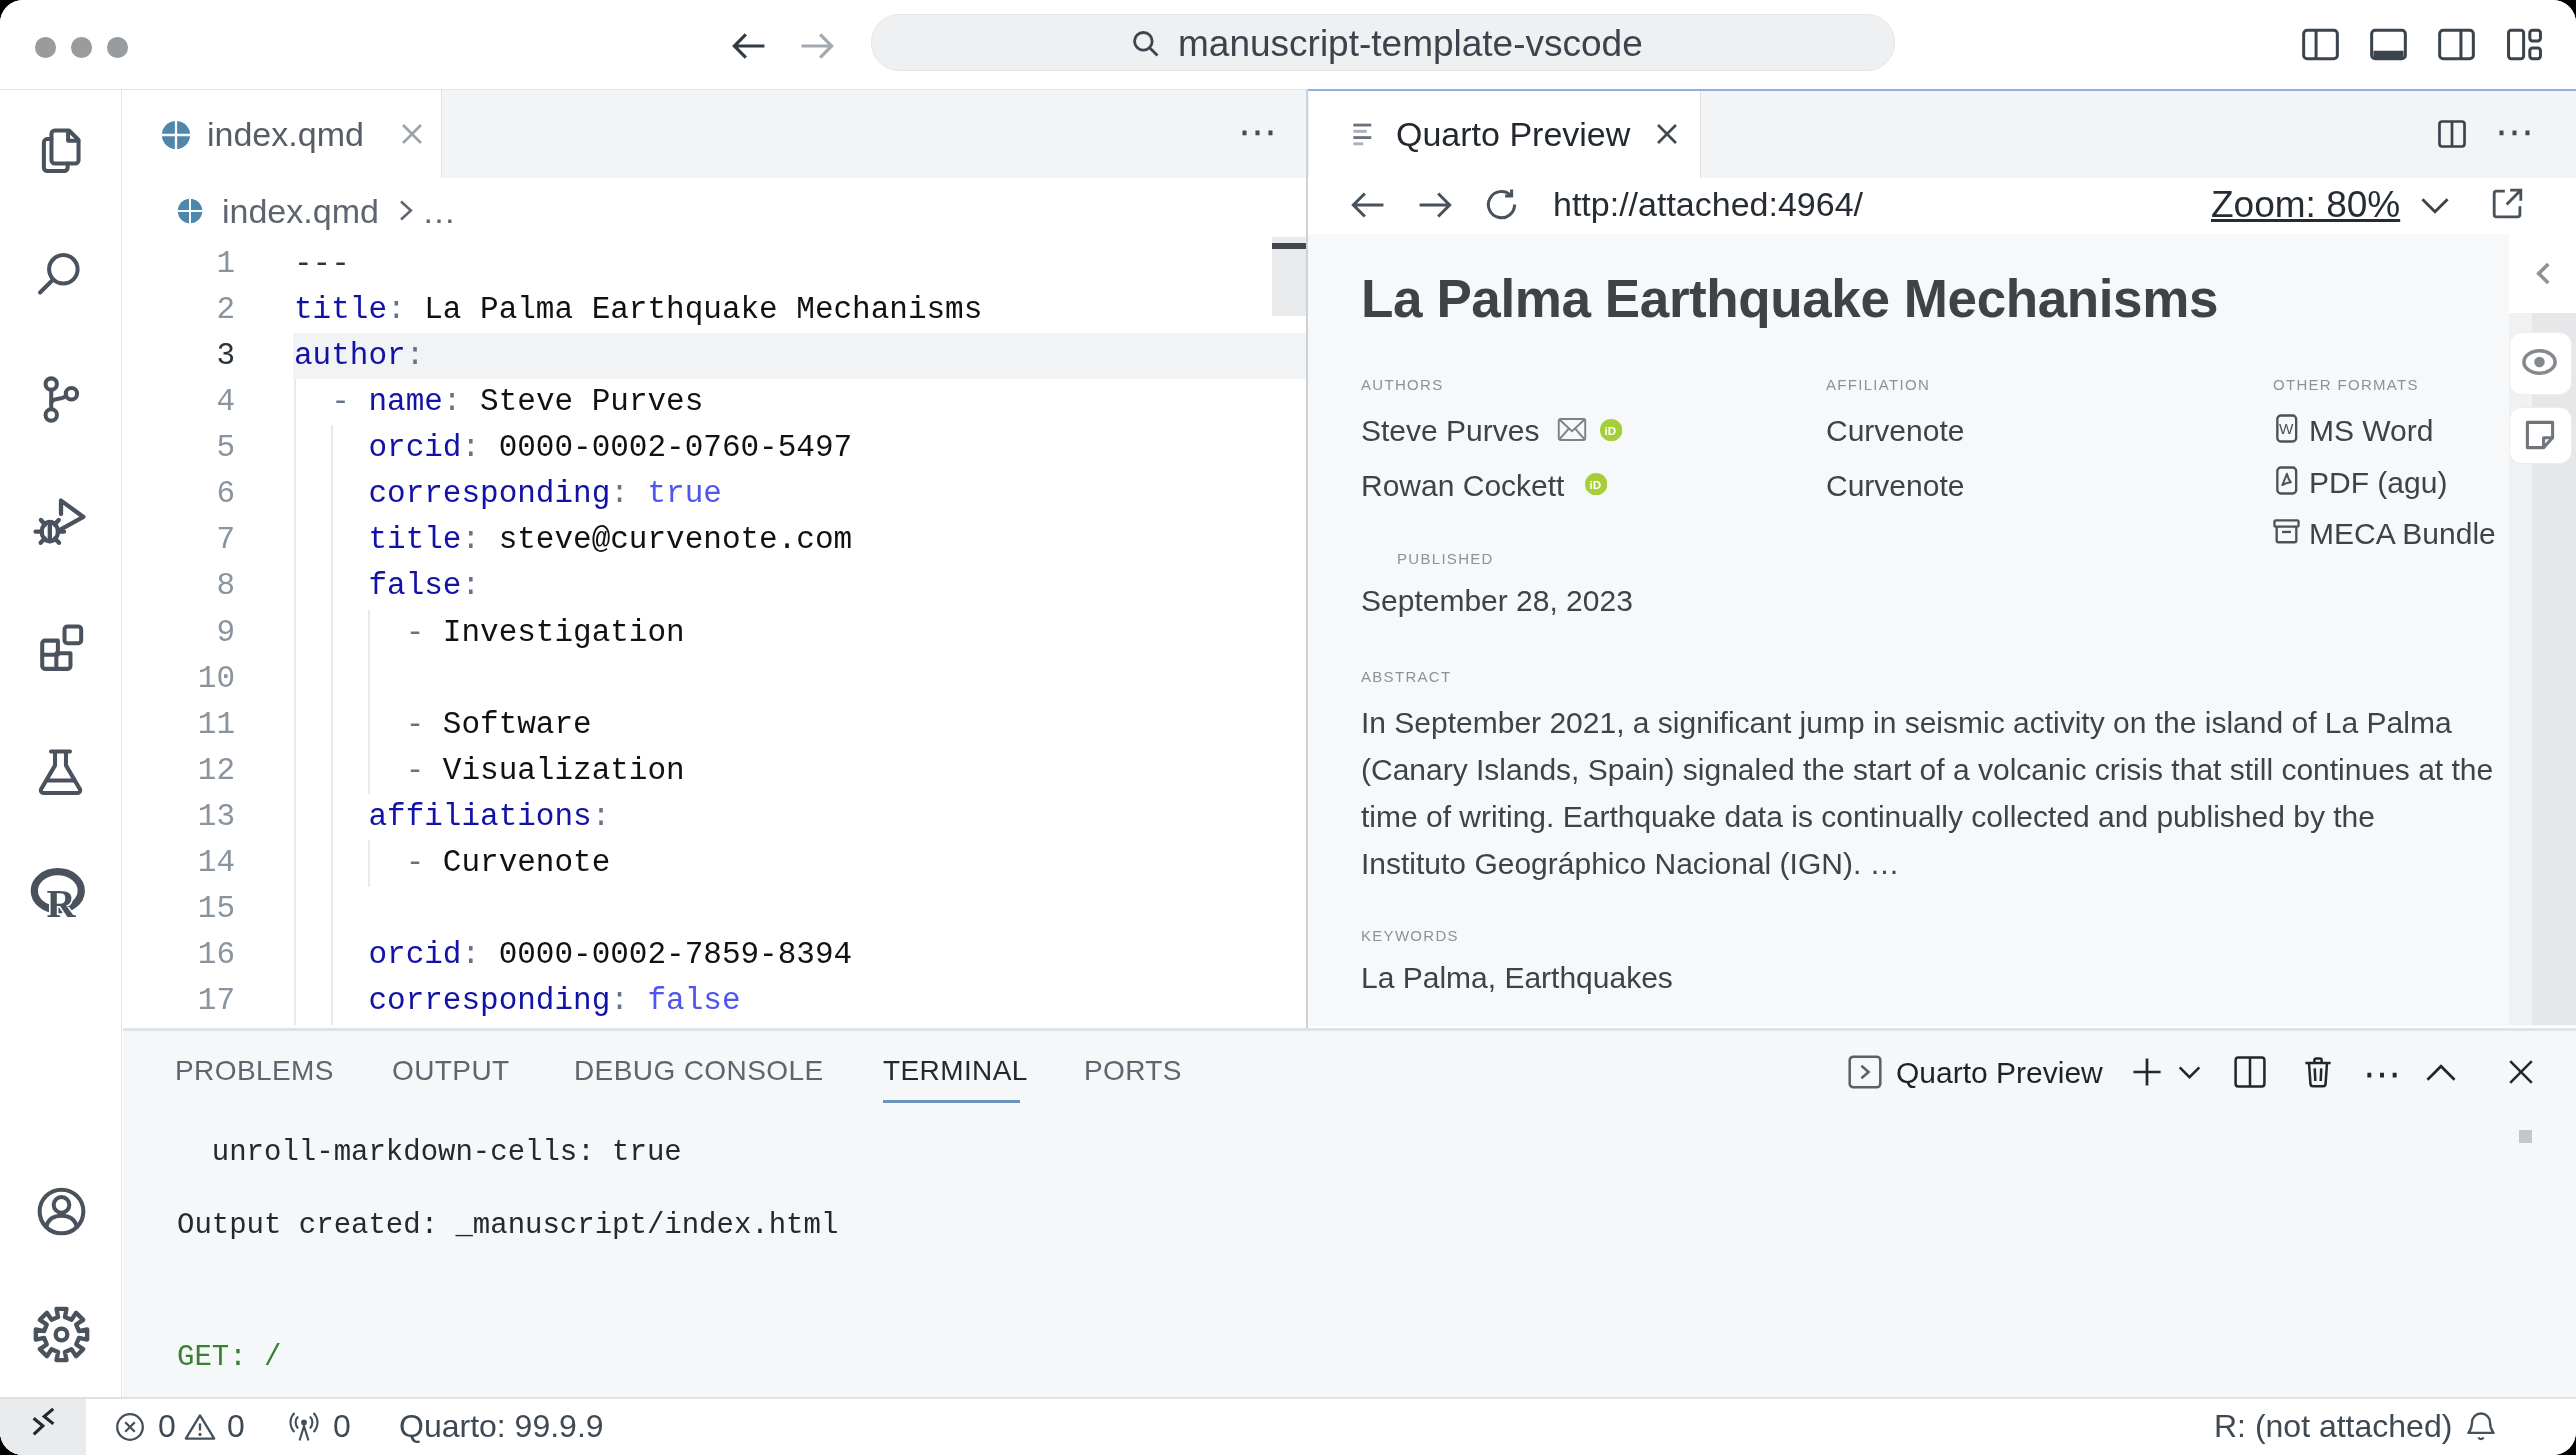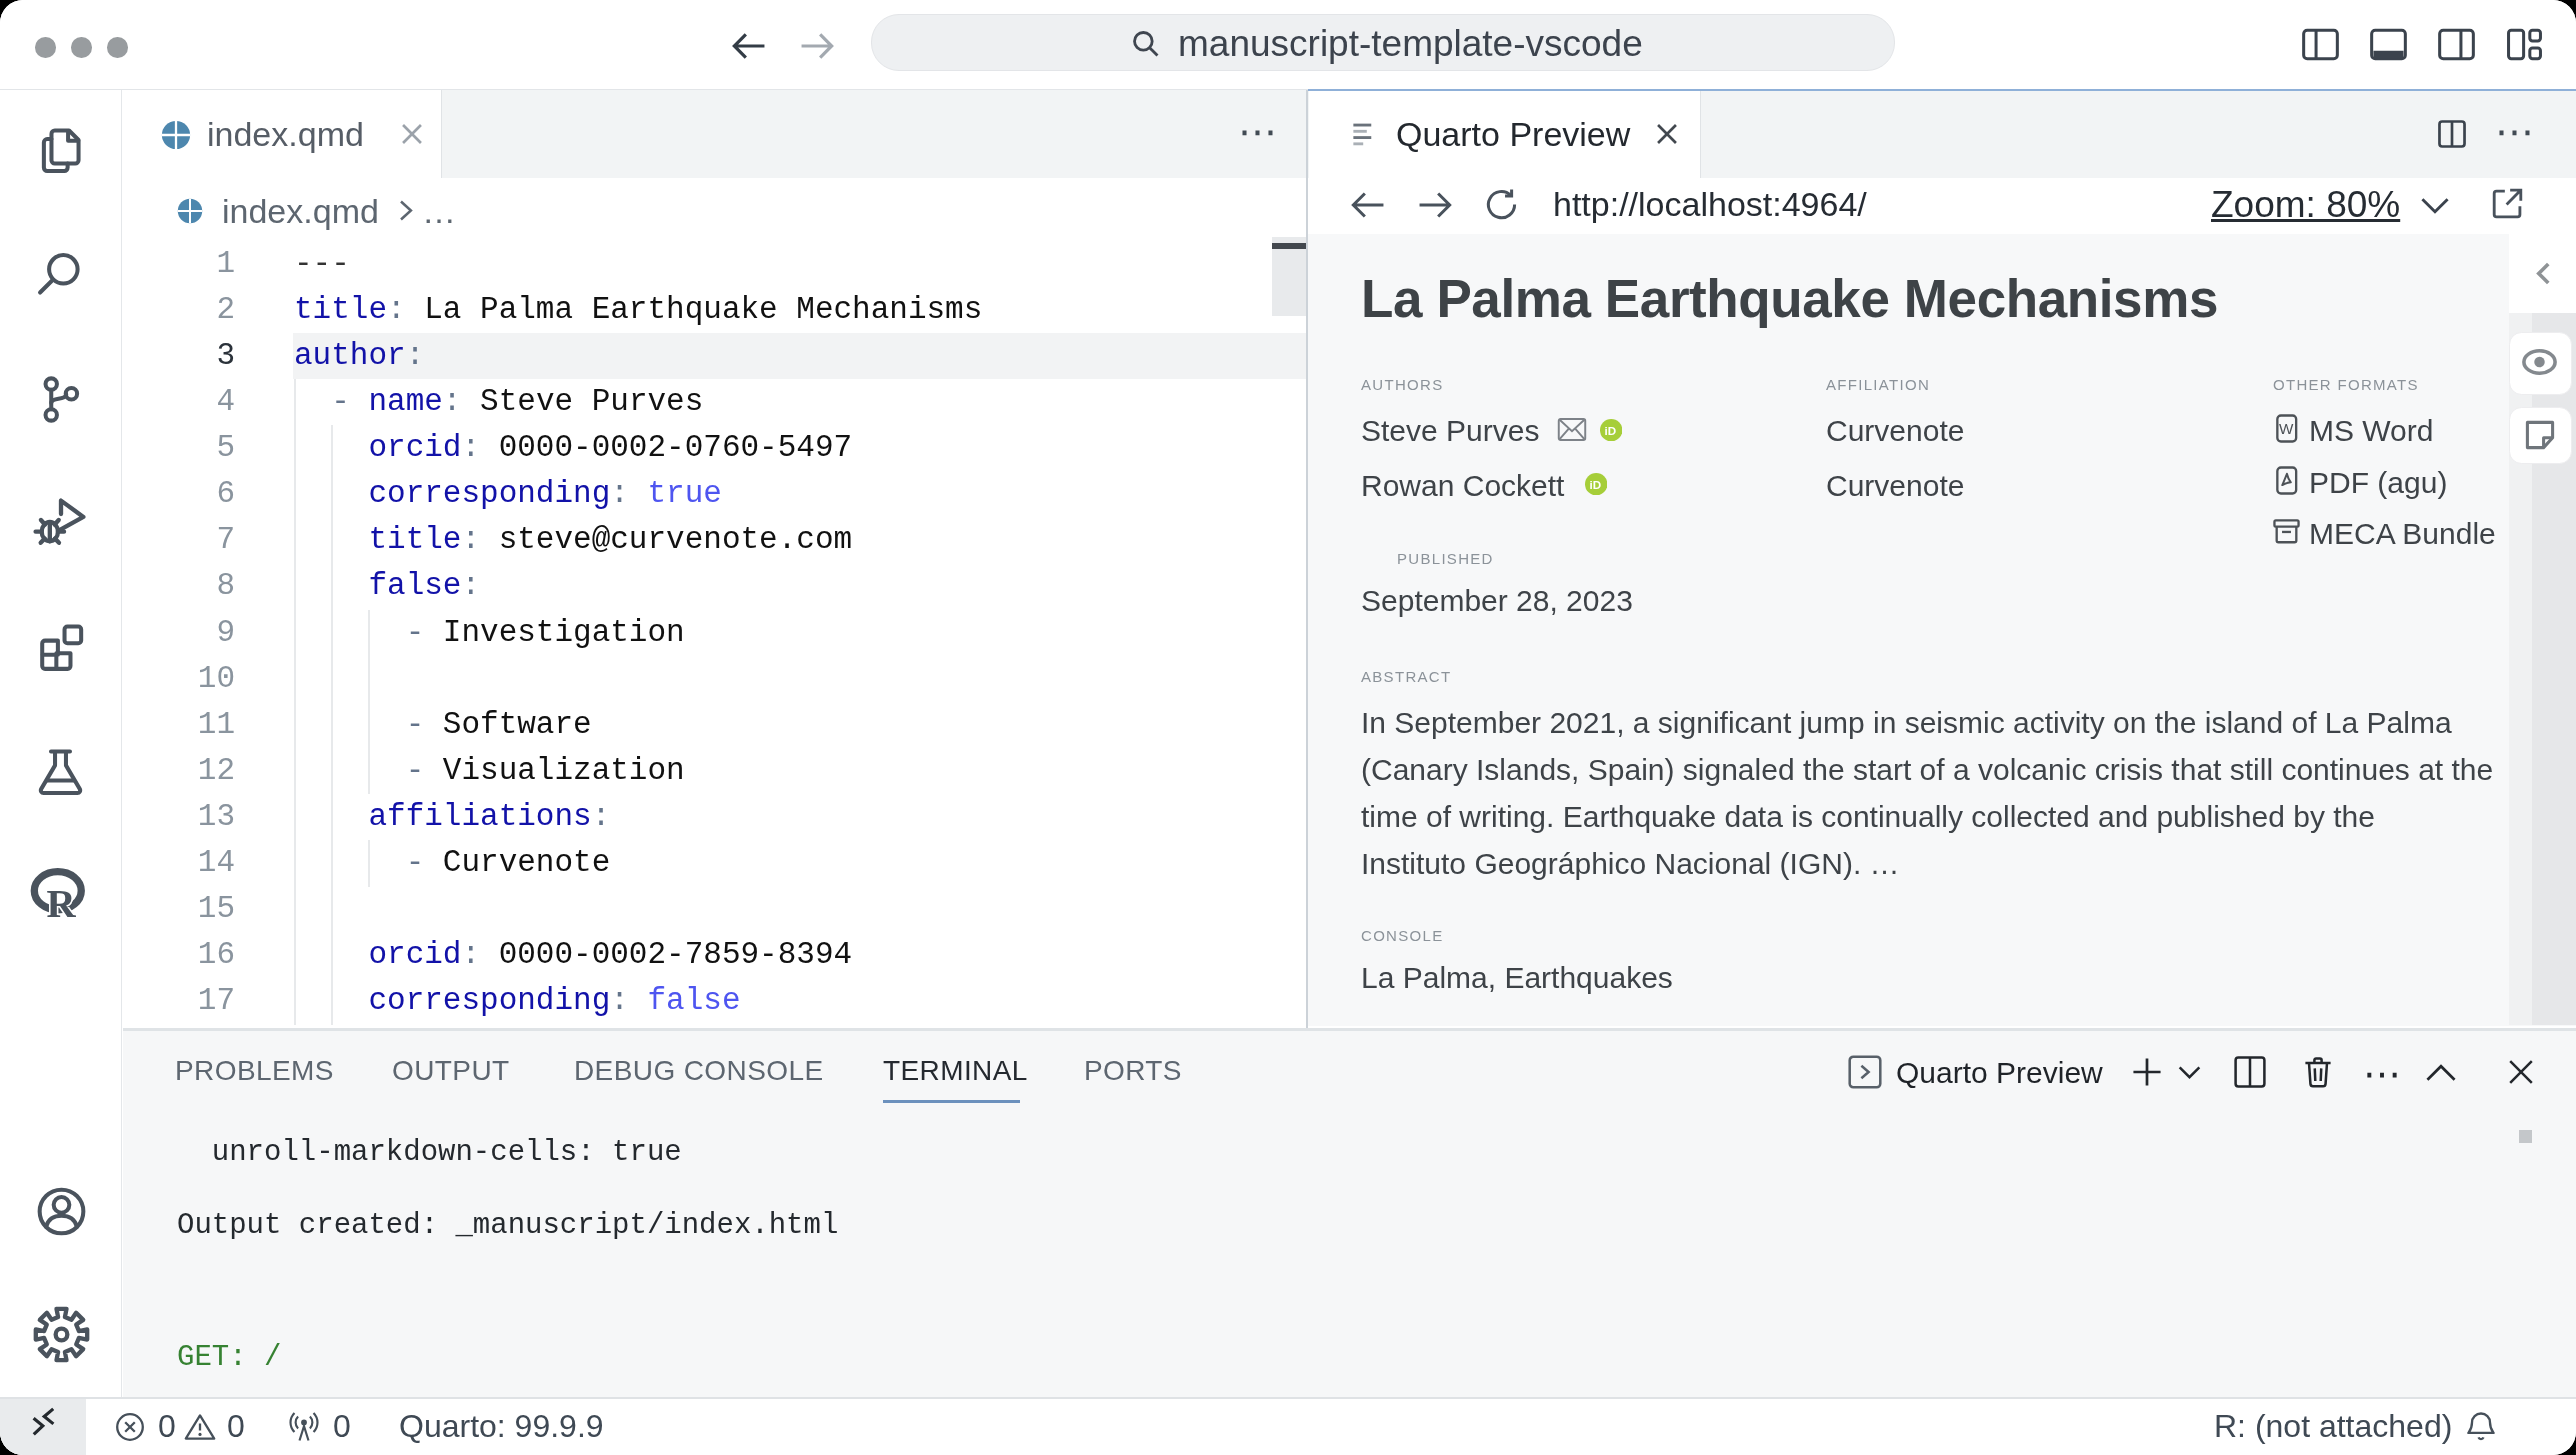--- a/index.html
+++ b/index.html
@@ -219,21 +219,21 @@
   <svg class="abs" style="left:1348px;top:187px" width="39" height="36" viewBox="0 0 22 20">
     <path d="M20 10 H3 M9.5 3.5 L3 10 L9.5 16.5" stroke="#49525c" stroke-width="1.7" fill="none"></path>
   </svg>
   <svg class="abs" style="left:1416px;top:187px" width="39" height="36" viewBox="0 0 22 20">
     <path d="M2 10 H19 M12.5 3.5 L19 10 L12.5 16.5" stroke="#49525c" stroke-width="1.7" fill="none"></path>
   </svg>
   <svg class="abs" style="left:1482px;top:185px" width="39" height="39" viewBox="0 0 22 22">
     <path d="M18.4 11 a7.4 7.4 0 1 1 -2.2 -5.2" stroke="#49525c" stroke-width="1.7" fill="none"></path>
     <path d="M16.7 2.5 V6.2 H13" stroke="#49525c" stroke-width="1.7" fill="none"></path>
   </svg>
-  <div class="abs" style="left:1553px;top:184px;height:41px;line-height:41px;font-size:34px;color:#262c33;">http://localhost:4964/</div>
+  <div class="abs" style="left:1553px;top:184px;height:41px;line-height:41px;font-size:34px;color:#262c33;">http://attached:4964/</div>
   <div class="abs" style="left:2211px;top:184px;height:41px;line-height:41px;font-size:37px;color:#262c33;text-decoration:underline;">Zoom: 80%</div>
   <svg class="abs" style="left:2417px;top:192px" width="36" height="27" viewBox="0 0 20 15">
     <path d="M3 4 L10 11 L17 4" stroke="#3b434d" stroke-width="1.6" fill="none"></path>
   </svg>
   <svg class="abs" style="left:2488px;top:184px" width="39" height="39" viewBox="0 0 22 22">
     <path d="M9.5 4 H4.8 A1.3 1.3 0 0 0 3.5 5.3 V17.2 A1.3 1.3 0 0 0 4.8 18.5 H16.7 A1.3 1.3 0 0 0 18 17.2 V12.5" stroke="#49525c" stroke-width="1.6" fill="none"></path>
     <path d="M12.5 3.5 H18.5 V9.5 M18 4 L10.5 11.5" stroke="#49525c" stroke-width="1.6" fill="none"></path>
   </svg>
 
   <div class="abs" style="left:1308px;top:234px;width:1268px;height:792px;background:#f7f8f9;"></div>
@@ -277,21 +277,21 @@
     <path d="M10 14.5 H20" stroke="#4d5257" stroke-width="2.6"></path>
   </svg>
   <div class="body" style="left:2309px;top:513px;">MECA Bundle</div>
 
   <div class="lab" style="left:1361px;top:543px;margin-left:36px;">PUBLISHED</div>
   <div class="body" style="left:1361px;top:580px;">September 28, 2023</div>
 
   <div class="lab" style="left:1361px;top:661px;">ABSTRACT</div>
   <div class="body" style="left:1361px;top:699px;line-height:47px;height:auto;">In September 2021, a significant jump in seismic activity on the island of La Palma<br>(Canary Islands, Spain) signaled the start of a volcanic crisis that still continues at the<br>time of writing. Earthquake data is continually collected and published by the<br>Instituto Geográphico Nacional (IGN). …</div>
 
-  <div class="lab" style="left:1361px;top:920px;">CONSOLE</div>
+  <div class="lab" style="left:1361px;top:920px;">KEYWORDS</div>
   <div class="body" style="left:1361px;top:957px;">La Palma, Earthquakes</div>
 
   <div class="abs" style="left:2509px;top:234px;width:67px;height:80px;background:#fff;"></div>
   <svg class="abs" style="left:2530px;top:260px" width="27" height="27" viewBox="0 0 17 17">
     <path d="M11.5 2.5 L5.5 8.5 L11.5 14.5" stroke="#8f9396" stroke-width="2.3" fill="none"></path>
   </svg>
   <div class="abs" style="left:2509px;top:313px;width:23px;height:712px;background:#f0f1f2;"></div>
   <div class="abs" style="left:2532px;top:313px;width:44px;height:712px;background:#e6e7e9;"></div>
   <div class="abs" style="left:2509px;top:332px;width:61px;height:61px;background:#fff;border:0.9px solid #ededef;border-radius:12.5px;"></div>
   <svg class="abs" style="left:2520px;top:345px" width="39" height="34" viewBox="0 0 23 20">

